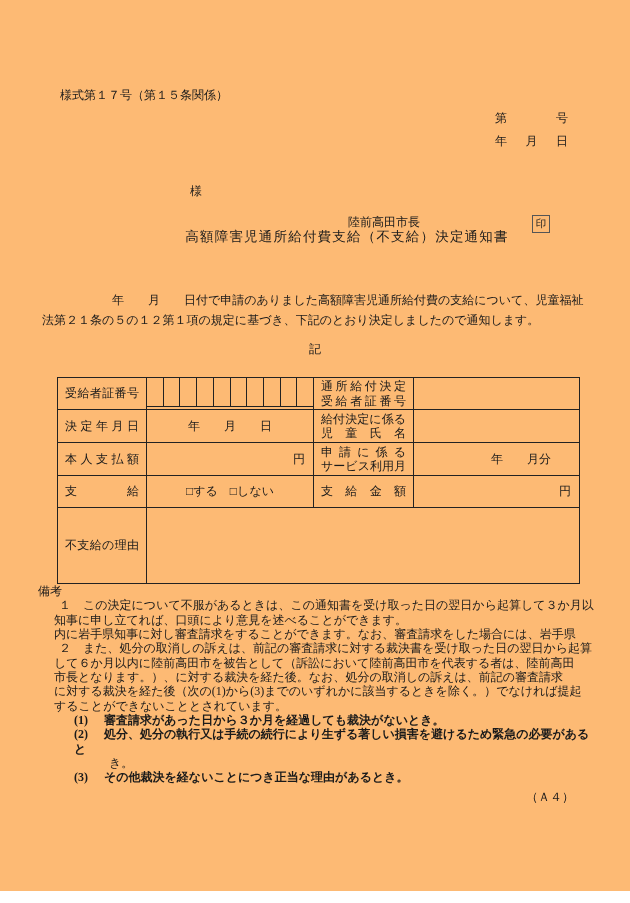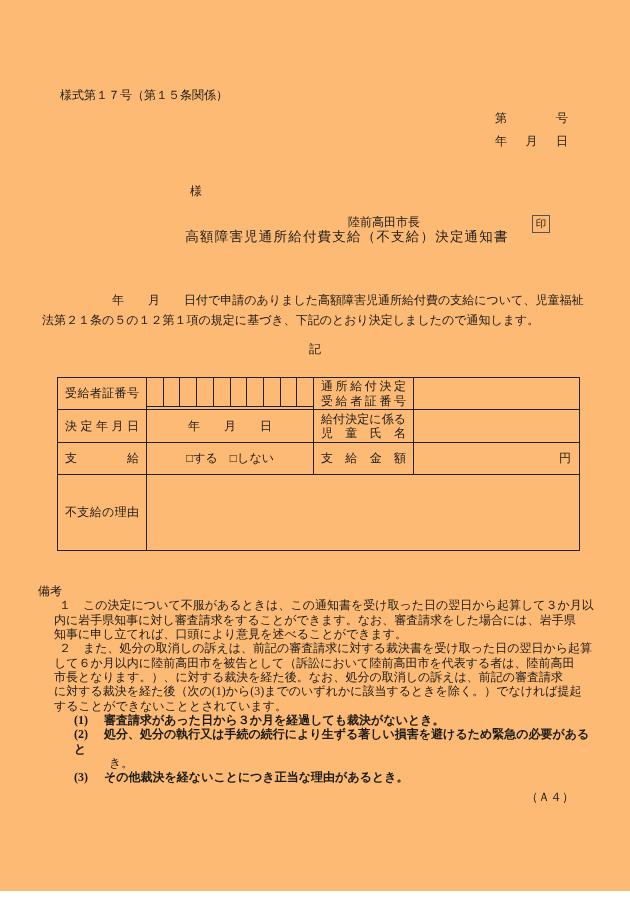--- a/index.html
+++ b/index.html
@@ -125,41 +125,50 @@
       </tr>
       <tr style="height:33px">
         <td class="jlbl">決定年月日</td>
         <td class="val-date">年　　月　　日</td>
         <td class="two">
           <div>給付決定に係る</div>
           <div>児童氏名</div>
         </td>
         <td></td>
       </tr>
+      <tr style="height:33px">
+        <td class="jlbl">本人支払額</td>
+        <td class="val-right">円</td>
+        <td class="two">
+          <div>申請に係る</div>
+          <div>サービス利用月</div>
+        </td>
+        <td class="val-month">年　　月分</td>
+      </tr>
       <tr style="height:32px">
         <td class="jlbl">支給</td>
         <td class="val-center">□する　□しない</td>
         <td class="jlbl">支給金額</td>
         <td class="val-right">円</td>
       </tr>
       <tr style="height:76px">
         <td class="jlbl">不支給の理由</td>
         <td colspan="3"></td>
       </tr>
     </tbody>
       </table>
   </div>
 
   <div class="abs" id="notes">
     <div>備考</div>
 
     <div>
       <div class="note-first"><span class="num1">１</span><span>この決定について不服があるときは、この通知書を受け取った日の翌日から起算して３か月以</span></div>
+      <div class="note-cont">知事に申し立てれば、口頭により意見を述べることができます。</div>
       <div class="note-cont">内に岩手県知事に対し審査請求をすることができます。なお、審査請求をした場合には、岩手県</div>
-      <div class="note-cont">知事に申し立てれば、口頭により意見を述べることができます。</div>
     </div>
 
     <div>
       <div class="note-first"><span class="num1">２</span><span>また、処分の取消しの訴えは、前記の審査請求に対する裁決書を受け取った日の翌日から起算</span></div>
       <div class="note-cont">して６か月以内に陸前高田市を被告として（訴訟において陸前高田市を代表する者は、陸前高田</div>
       <div class="note-cont">市長となります。）、に対する裁決を経た後。なお、処分の取消しの訴えは、前記の審査請求</div>
       <div class="note-cont">に対する裁決を経た後（次の(1)から(3)までのいずれかに該当するときを除く。）でなければ提起</div>
       <div class="note-cont">することができないこととされています。</div>
     </div>
 

